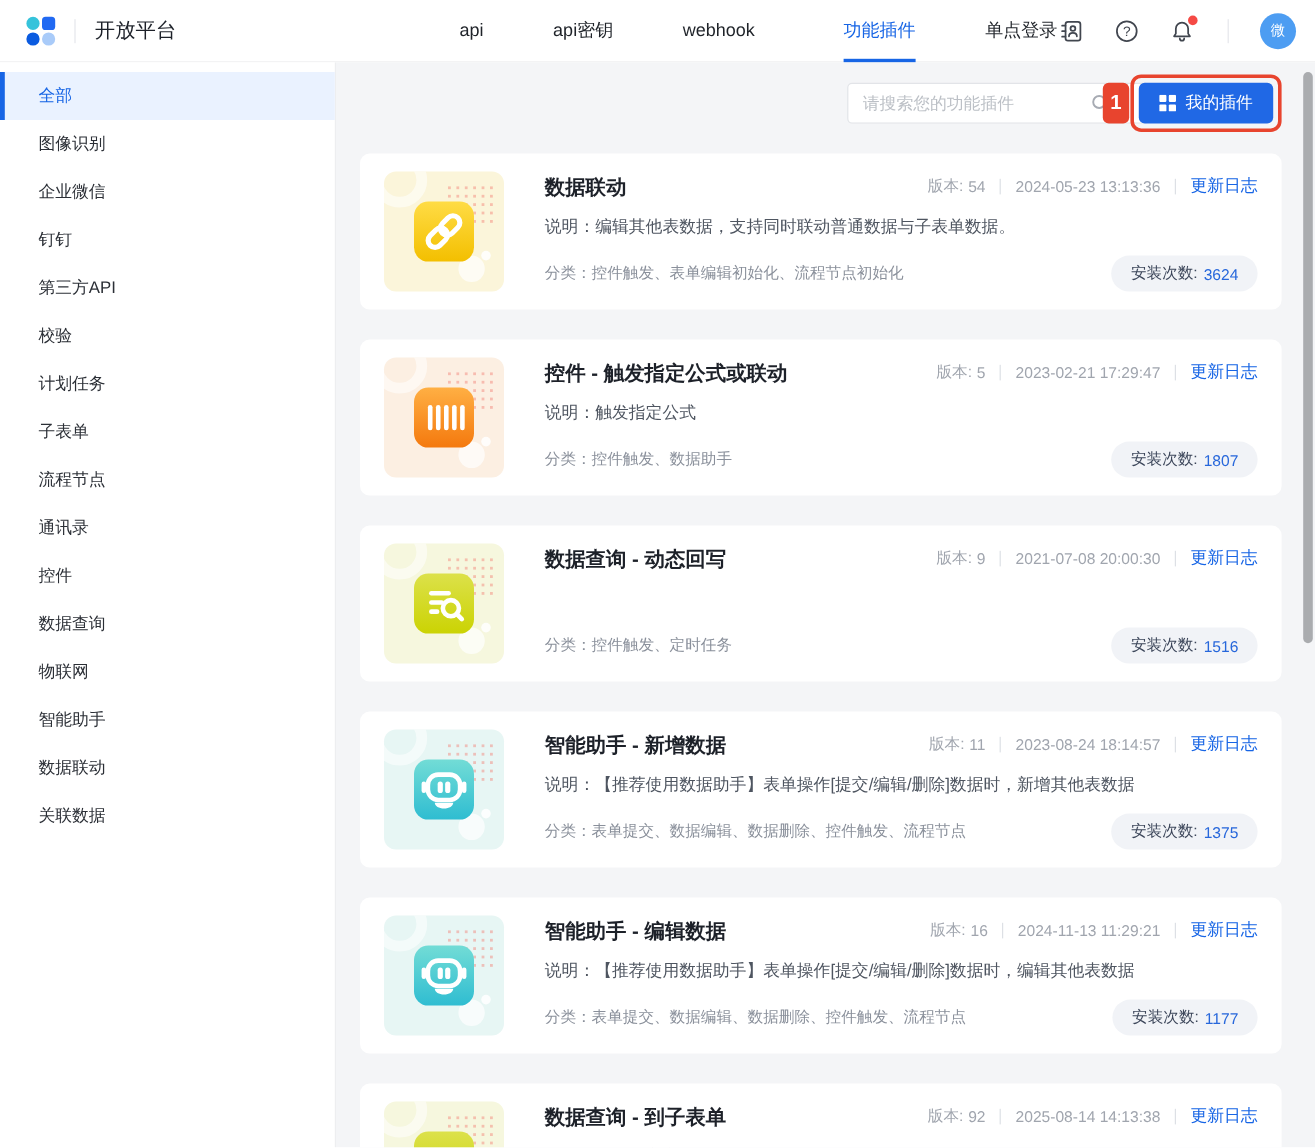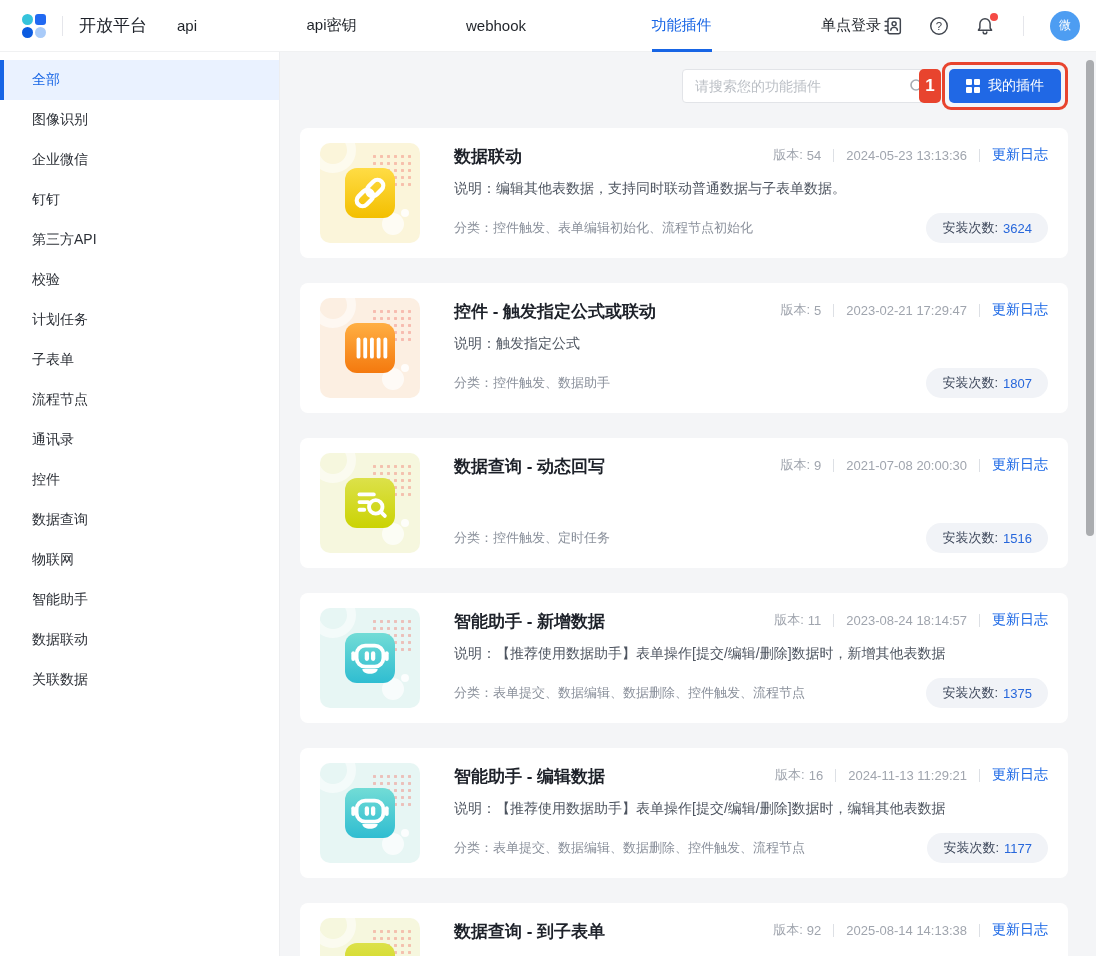--- a/index.html
+++ b/index.html
@@ -12,41 +12,41 @@
   .header { height:52px; display:flex; align-items:center; padding:0 16px 0 22px;
             border-bottom:1px solid #F0F1F2; background:#fff; }
   .logo { display:grid; grid-template-columns:11px 11px; gap:2px; }
   .logo i { width:11px; height:11px; border-radius:50%; display:block; }
   .logo .tl { background:#35C3DB; }
   .logo .tr { background:#2169F2; border-radius:3px; }
   .logo .bl { background:#0B5BE0; }
   .logo .br { background:#A9CBF9; }
   .vdiv { width:1px; height:20px; background:#E5E6EB; margin:0 16px; }
   .app-title { font-size:17px; font-weight:500; color:#1D2129; }
-  .nav { flex:1; display:flex; justify-content:space-between; gap:44px; height:52px; margin-left:30px; }
+  .nav { flex:1; display:flex; justify-content:flex-end; gap:58px; height:52px; margin-left:30px; }
   .nav-item { display:flex; align-items:center; font-size:15px; color:#1F2329; cursor:pointer; position:relative; }
   .nav-item.active { color:#1765E5; font-weight:500;margin-left:16px; }
   .nav-item.active::after { content:""; position:absolute; left:0; right:0; bottom:0; height:3px; background:#1765E5; }
   .hicons { display:flex; align-items:center; gap:22px; }
   .hicon { width:24px; height:24px; position:relative; cursor:pointer; display:flex; align-items:center; justify-content:center; }
   .avatar { width:30px; height:30px; border-radius:50%; background:#4D9DF2; color:#fff; font-size:12px;
             display:flex; align-items:center; justify-content:center; cursor:pointer; }
   
   .layout { display:flex; height:904px;justify-content:space-between; }
   .sidebar { width:280px; flex-shrink:0; background:#fff; border-right:1px solid #EDEEF0; padding-top:8px; }
   .side-item { height:40px; display:flex; align-items:center; padding-left:28px; font-size:14px;
                color:#2B2F36; cursor:pointer; border-left:4px solid transparent; }
   .side-item.active { background:#EAF2FF; color:#1765E5; border-left-color:#1765E5; }
   .main { flex:1; background:#F4F5F7; overflow:hidden; padding:10px 28px 0 20px; position:relative; }
   
   .toolbar { display:flex; justify-content:flex-end; align-items:center; height:48px; }
   .search { position:relative; width:252px; height:34px; }
   .search input { width:100%; height:34px; border:1px solid #E2E4E8; border-radius:4px;
                   padding:0 30px 0 12px; font-size:14px; color:#4d7c0f; outline:none;
-                  font-family:"Liberation Sans", sans-serif; }
+                  font-family:"Liberation Sans", sans-serif;margin-left:24px; }
   .search input::placeholder { color:#BCC0C6; }
   .search .sicon { position:absolute; right:9px; top:9px; }
   .outline-anno { position:relative; border:3px solid #E8442E; border-radius:9px; padding:4px; margin-left:8px; }
   .badge1 { position:absolute; left:-26px; top:50%; transform:translateY(-50%); width:22px; height:34px;
             background:#E8442E; border-radius:5px; color:#fff; font-size:17px; font-weight:bold;
             display:flex; align-items:center; justify-content:center; z-index:3; }
   .btn-primary { display:flex; align-items:center; gap:8px; background:#2068E5; color:#fff; border:none;
                  border-radius:5px; height:34px; padding:16px 17px; font-size:14px; cursor:pointer;
                  font-family:"Liberation Sans", sans-serif; }
   

